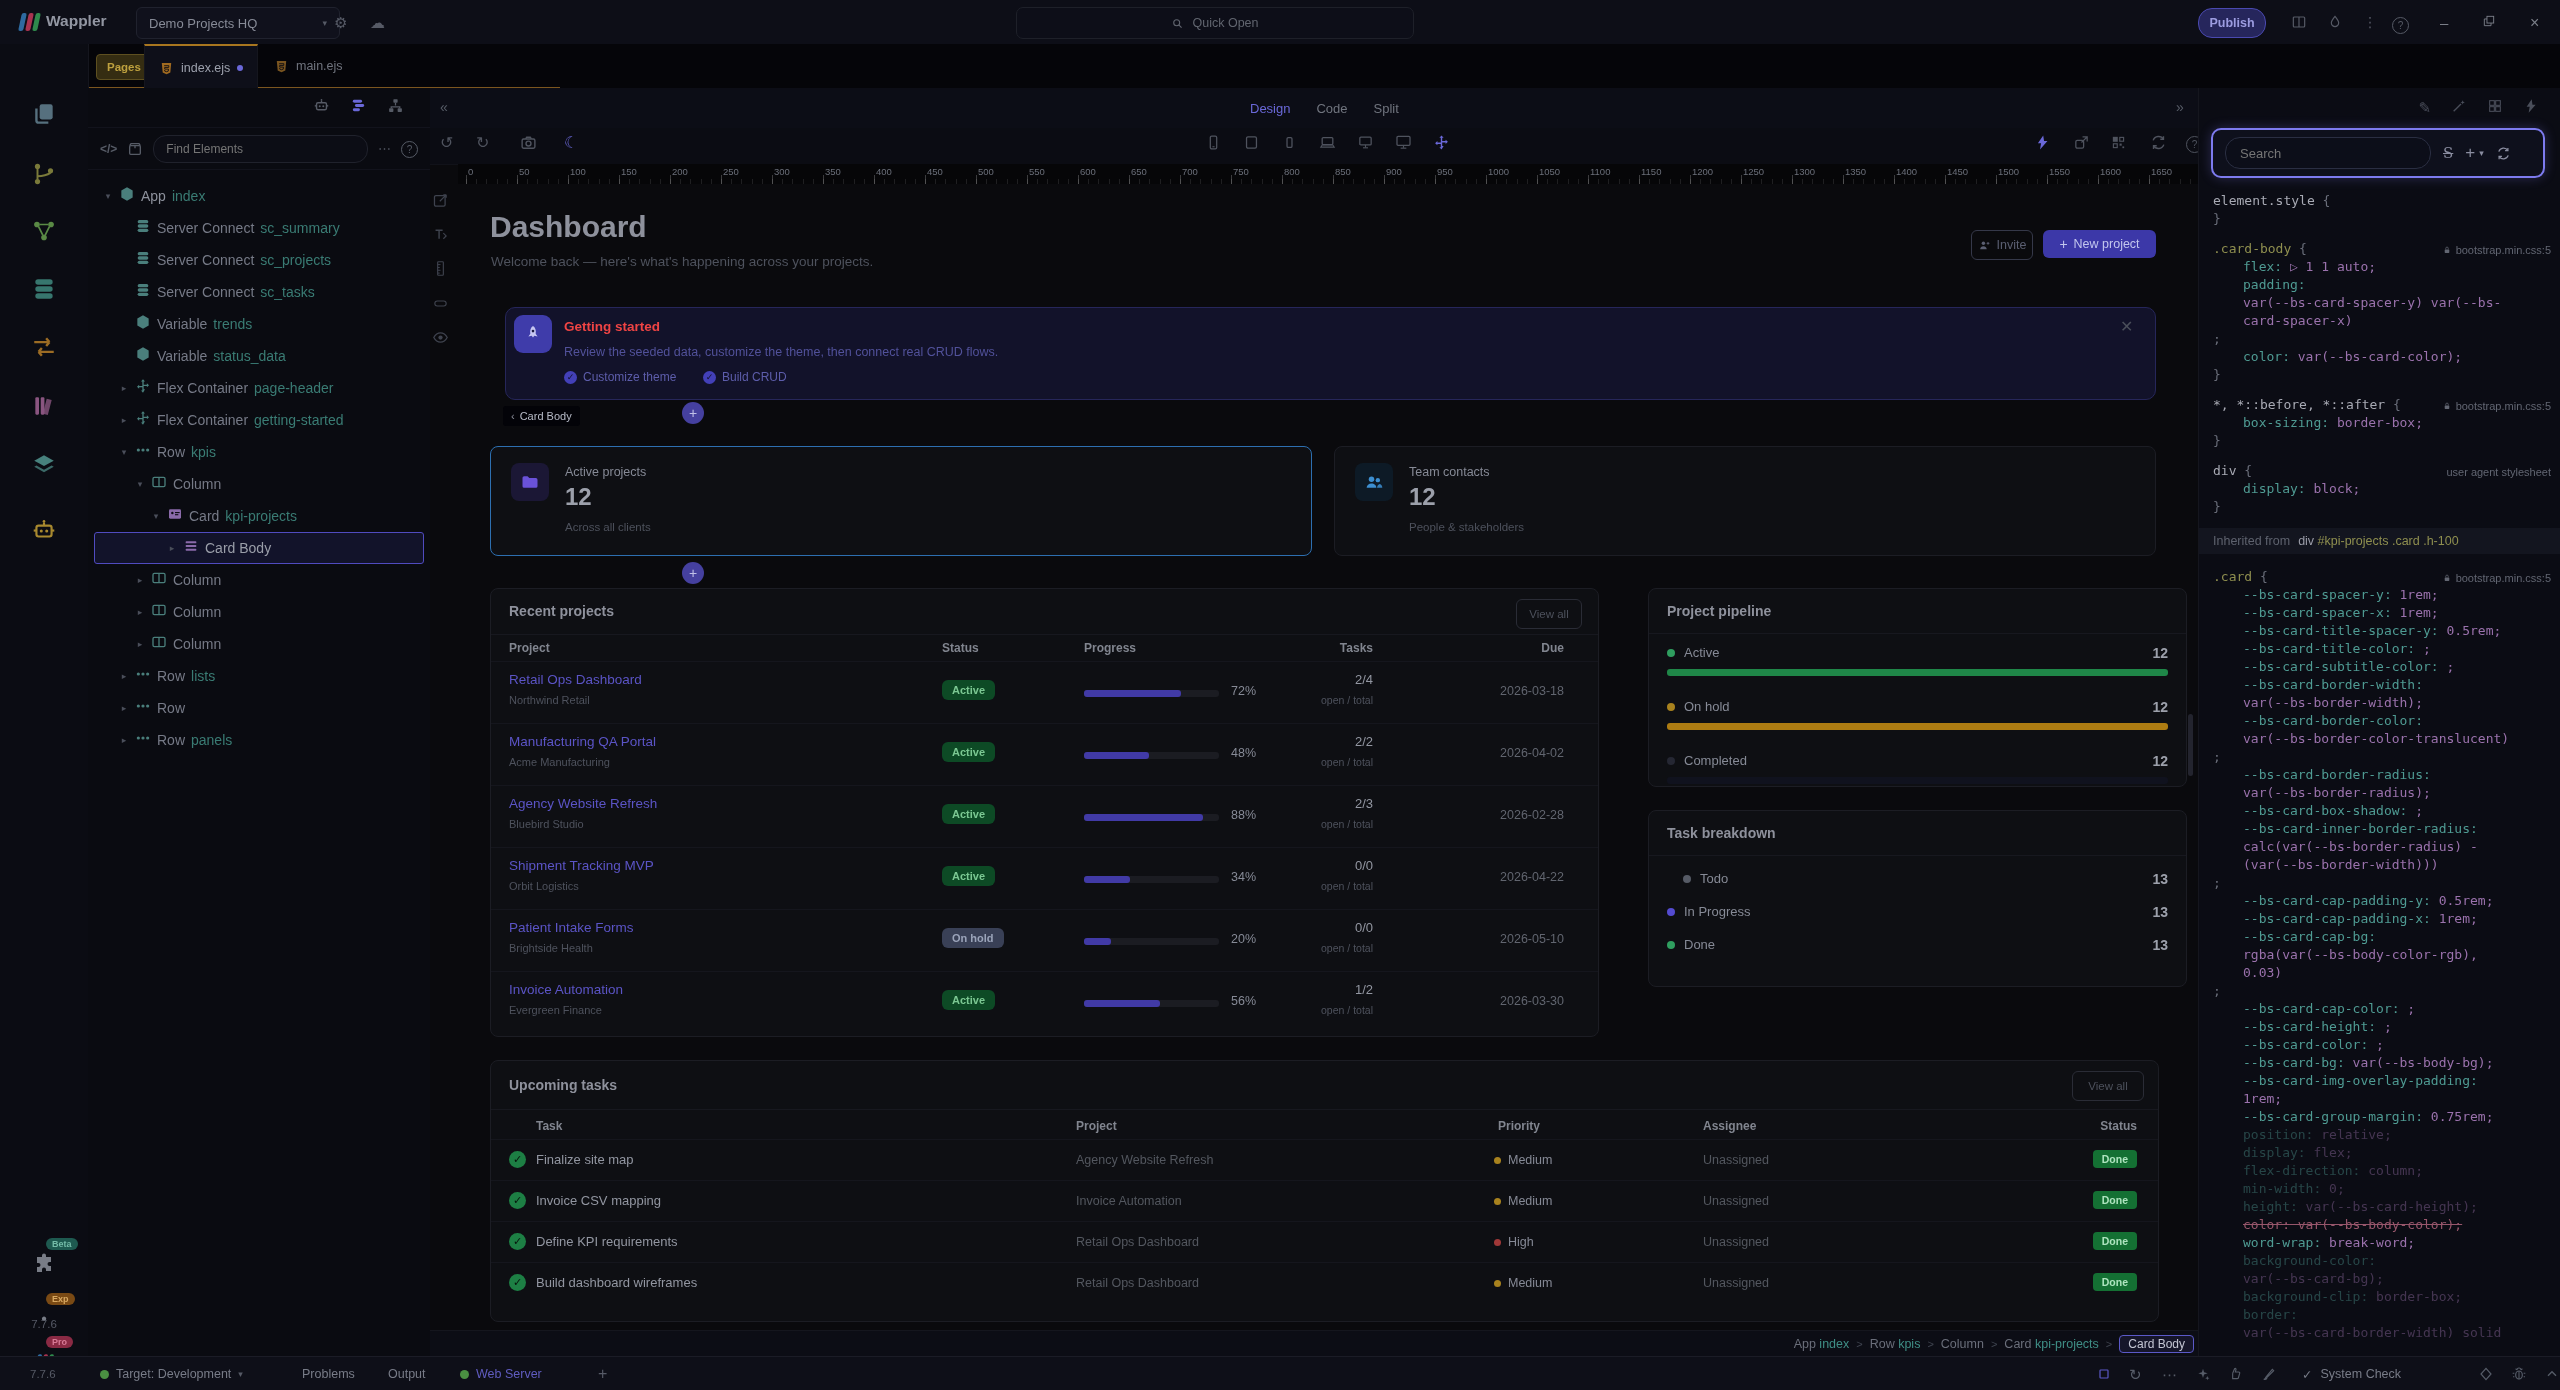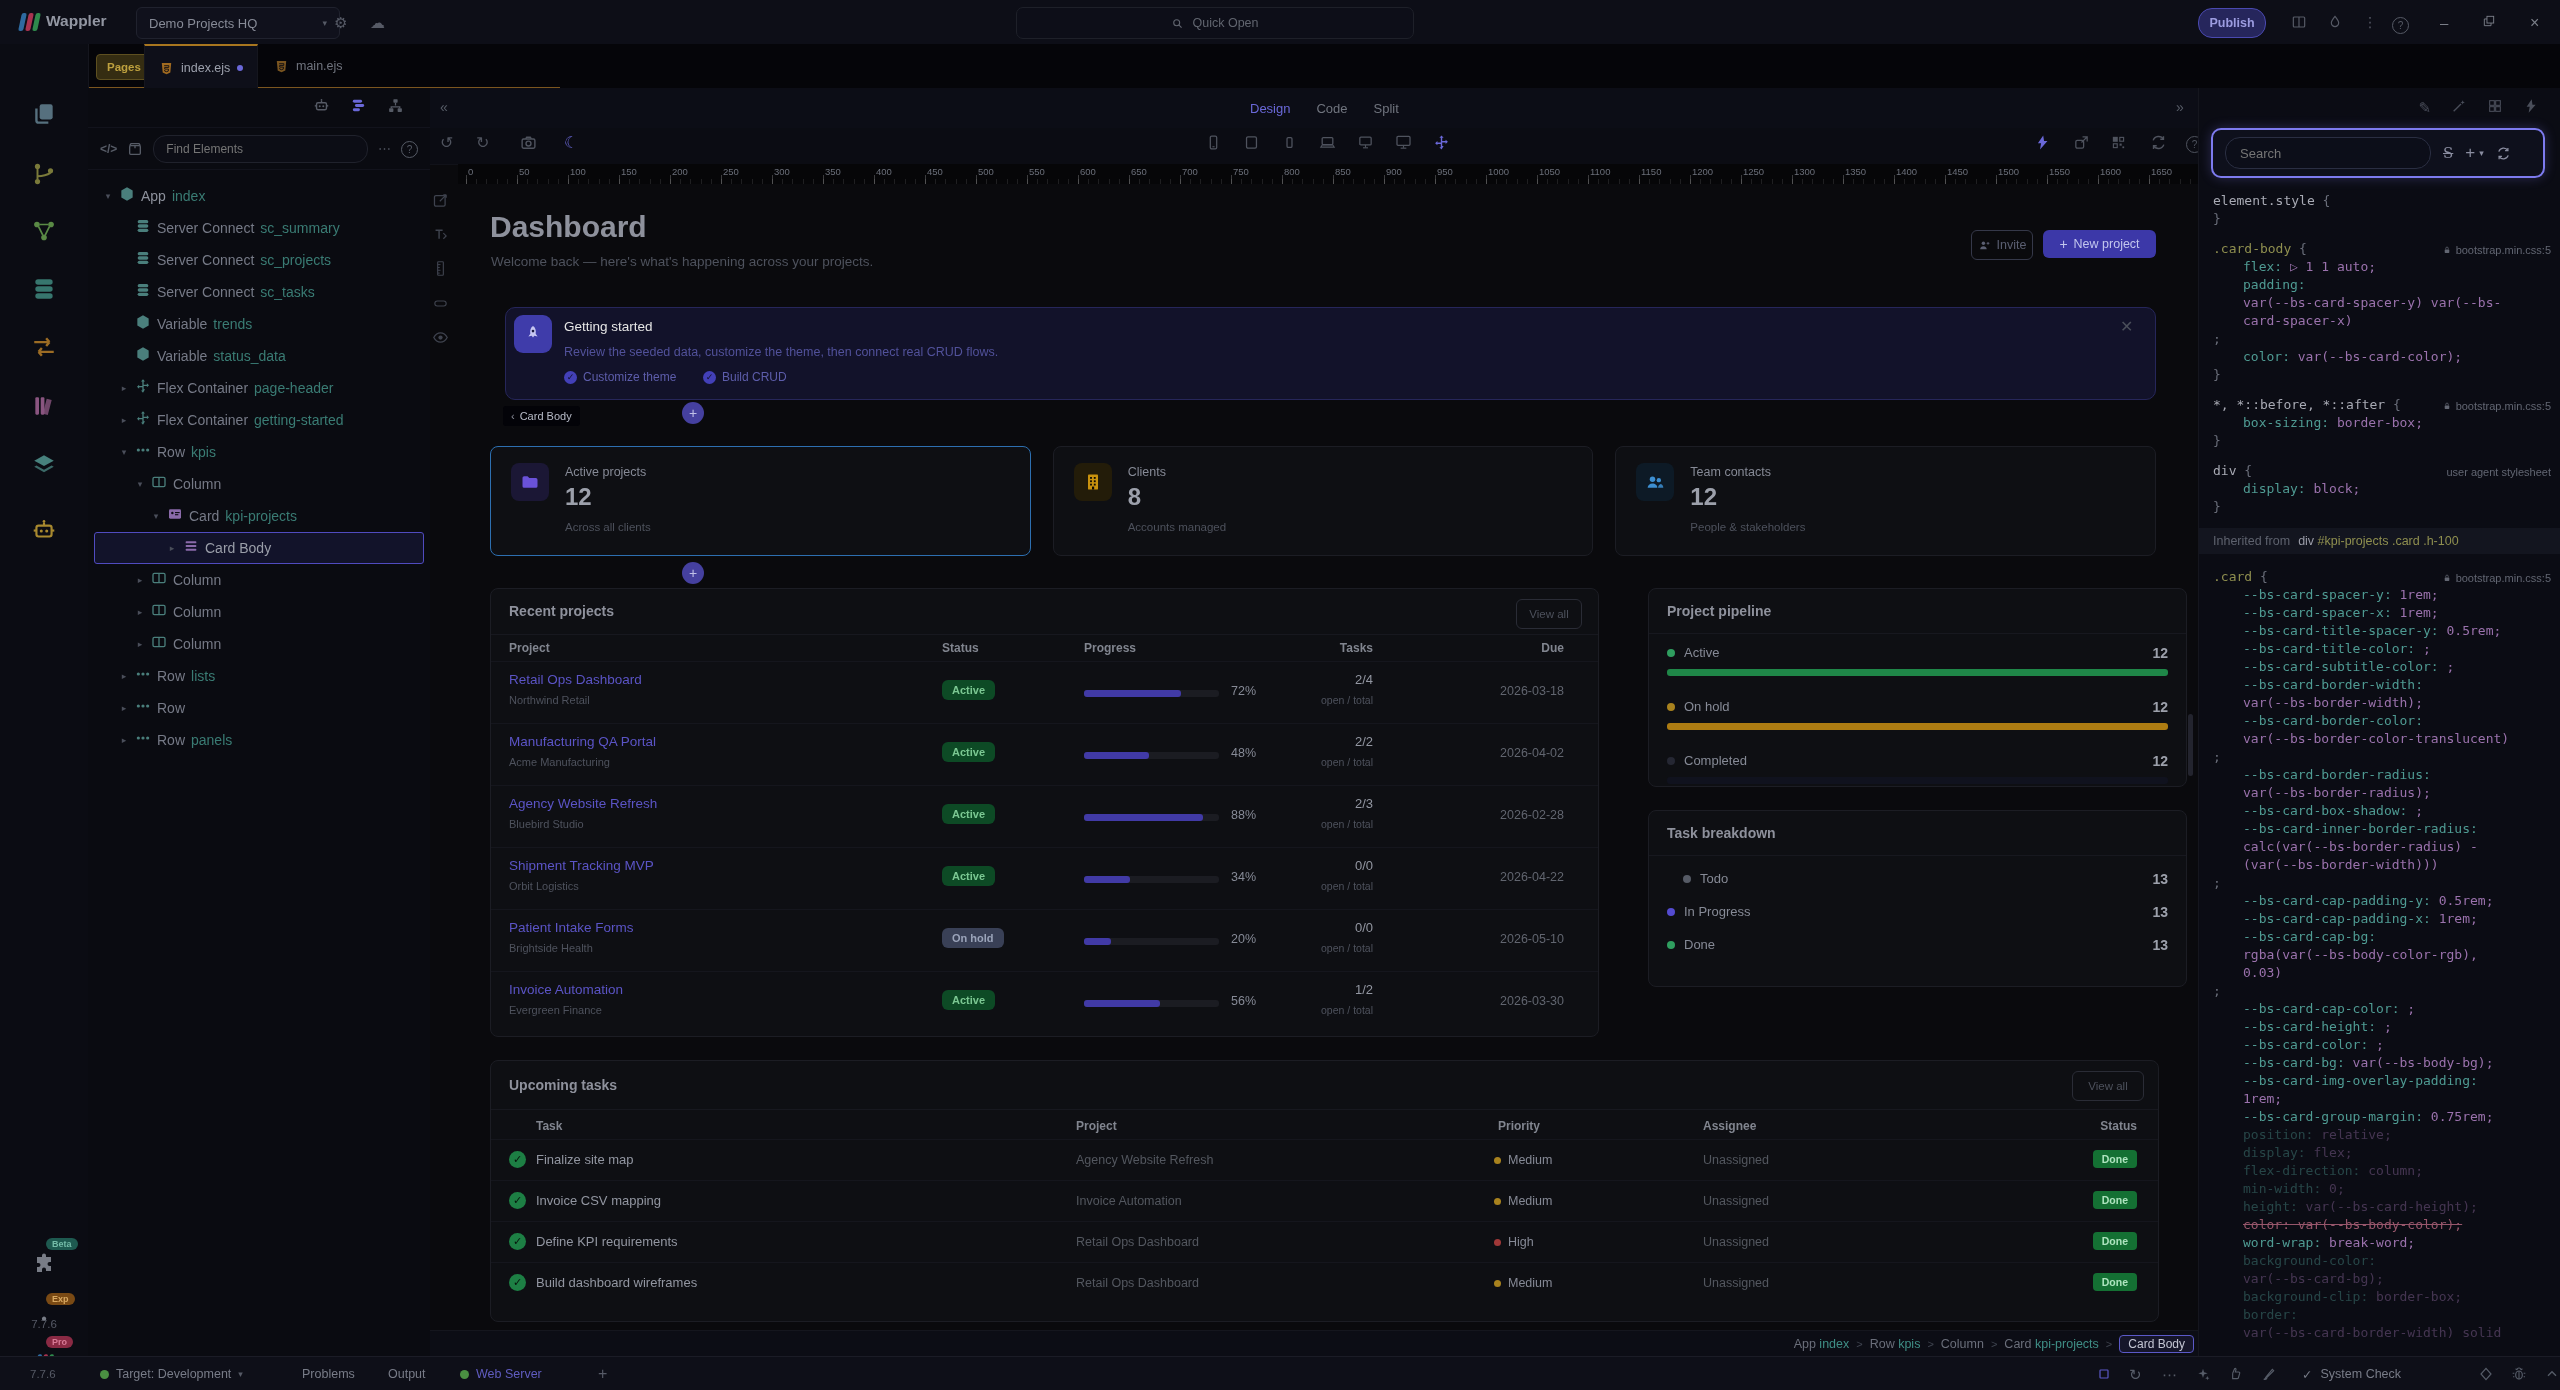--- a/index.html
+++ b/index.html
@@ -67,21 +67,21 @@
   #canvas{left:28px;top:96px;width:1740px;height:1146px;overflow:hidden;}
   
   #pgtitle{left:32px;top:26px;font-size:30px;font-weight:bold;color:#8e919c;}
   #pgsub{left:33px;top:70px;font-size:13.5px;color:#4e525d;}
   .btn-outline{border:1px solid #353849;border-radius:6px;color:#5b5f72;display:flex;align-items:center;justify-content:center;gap:6px;font-size:12.5px;}
   #invitebtn{left:1513px;top:46px;width:60px;height:28px;}
   #newprojbtn{left:1585px;top:46px;width:113px;height:28px;background:#3c38a8;border-radius:6px;color:#c2c6ee;
               display:flex;align-items:center;justify-content:center;gap:6px;font-size:12.5px;}
   #banner{left:47px;top:123px;width:1649px;height:91px;background:#12122a;border:1px solid #26265a;border-radius:10px;}
   #bannericon{left:8px;top:7px;width:38px;height:38px;border-radius:9px;background:#3f3caa;display:flex;align-items:center;justify-content:center;color:#c6c6f2;}
-  #bannertitle{left:58px;top:11px;font-size:13.5px;font-weight:normal;color:#e5e5e5;}
+  #bannertitle{left:58px;top:11px;font-size:13.5px;font-weight:bold;color:#ef4444;}
   #bannerdesc{left:58px;top:37px;font-size:12.5px;color:#51519a;}
   .bcheck{top:62px;display:flex;align-items:center;gap:6px;font-size:12px;color:#5d5dab;}
   .bcheck .ck{width:13px;height:13px;border-radius:50%;background:#4340b8;color:#10102a;font-size:9px;display:inline-flex;align-items:center;justify-content:center;}
   #bannerclose{left:1614px;top:9px;color:#4a4e5a;font-size:16px;}
   #seltag{left:45px;top:222px;height:20px;background:#030308;border-radius:3px;display:flex;align-items:center;gap:5px;
           padding:0 8px;font-size:11px;color:#b8bcc8;}
   .pluscirc{width:22px;height:22px;border-radius:50%;background:#45409f;color:#c0c0e8;display:flex;align-items:center;justify-content:center;font-size:14px;}
   #kpirow{left:32px;top:262px;width:1666px;height:110px;display:flex;gap:22px;}
   .kpi{flex:1;background:#0e0f13;border:1px solid #1c1d24;border-radius:8px;position:relative;}
   .kpi.sel{border-color:#2d6fb0;}
@@ -780,41 +780,20 @@
               <svg viewBox="0 0 24 24" width="100%" height="100%">
                 <path d="M3 7a2 2 0 0 1 2-2h4l2.2 2.2H19a2 2 0 0 1 2 2V17a2 2 0 0 1-2 2H5a2 2 0 0 1-2-2z" fill="currentColor"></path>
               </svg>
             </span>
           </div>
           <div class="kpilab">Active projects</div>
           <div class="kpival">12</div>
           <div class="kpicap">Across all clients</div>
         </div>
         <div class="kpi">
-          <div class="kpitile" style="background: rgb(35, 28, 9);">
-            <span class="ico" style="width: 20px; height: 20px; color: rgb(201, 146, 14);">
-              <svg viewBox="0 0 24 24" width="100%" height="100%">
-                <rect x="6" y="3" width="12" height="18" rx="1" fill="currentColor"></rect>
-                <g fill="#0d0a04">
-                  <rect x="8.5" y="6" width="2.2" height="2.2"></rect>
-                  <rect x="13" y="6" width="2.2" height="2.2"></rect>
-                  <rect x="8.5" y="10" width="2.2" height="2.2"></rect>
-                  <rect x="13" y="10" width="2.2" height="2.2"></rect>
-                  <rect x="8.5" y="14" width="2.2" height="2.2"></rect>
-                  <rect x="13" y="14" width="2.2" height="2.2"></rect>
-                  <rect x="10.8" y="17.5" width="2.6" height="3.5"></rect>
-                </g>
-              </svg>
-            </span>
-          </div>
-          <div class="kpilab">Clients</div>
-          <div class="kpival">8</div>
-          <div class="kpicap">Accounts managed</div>
-        </div>
-        <div class="kpi">
           <div class="kpitile" style="background: rgb(13, 26, 38);">
             <span class="ico" style="width: 20px; height: 20px; color: rgb(61, 143, 209);">
               <svg viewBox="0 0 24 24" width="100%" height="100%">
                 <circle cx="9" cy="8.6" r="3.3" fill="currentColor"></circle>
                 <circle cx="16.6" cy="9.8" r="2.6" fill="currentColor"></circle>
                 <path d="M3.2 19c0-3.2 2.6-5.3 5.8-5.3s5.8 2.1 5.8 5.3z" fill="currentColor"></path>
                 <path d="M15.6 19c.2-2.3 1.5-4 3.4-4.5 1.7.5 2.9 2.1 3 4.5z" fill="currentColor" opacity="0.85"></path>
               </svg>
             </span>
           </div>

